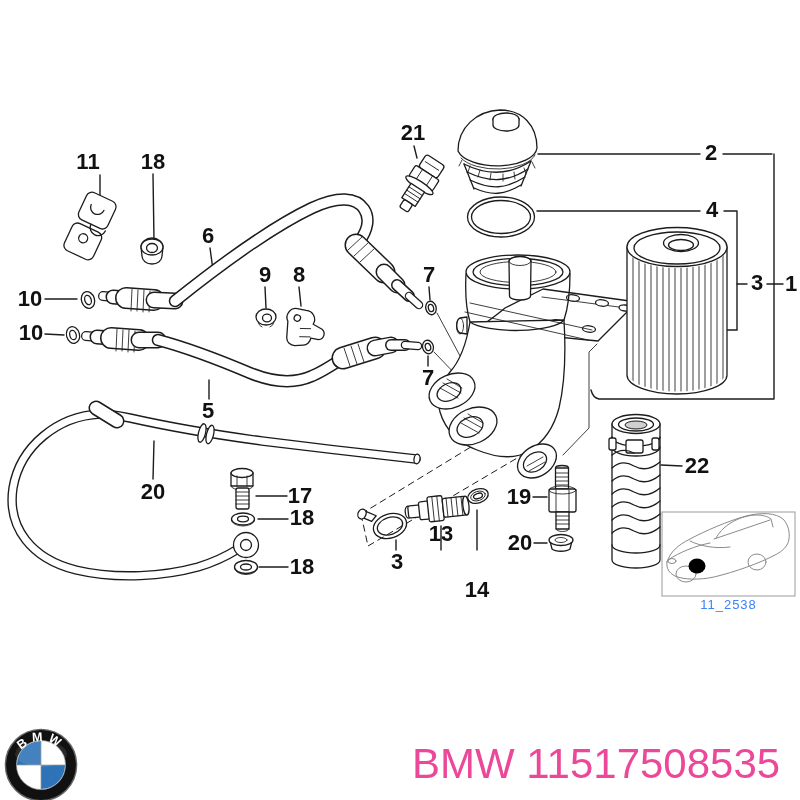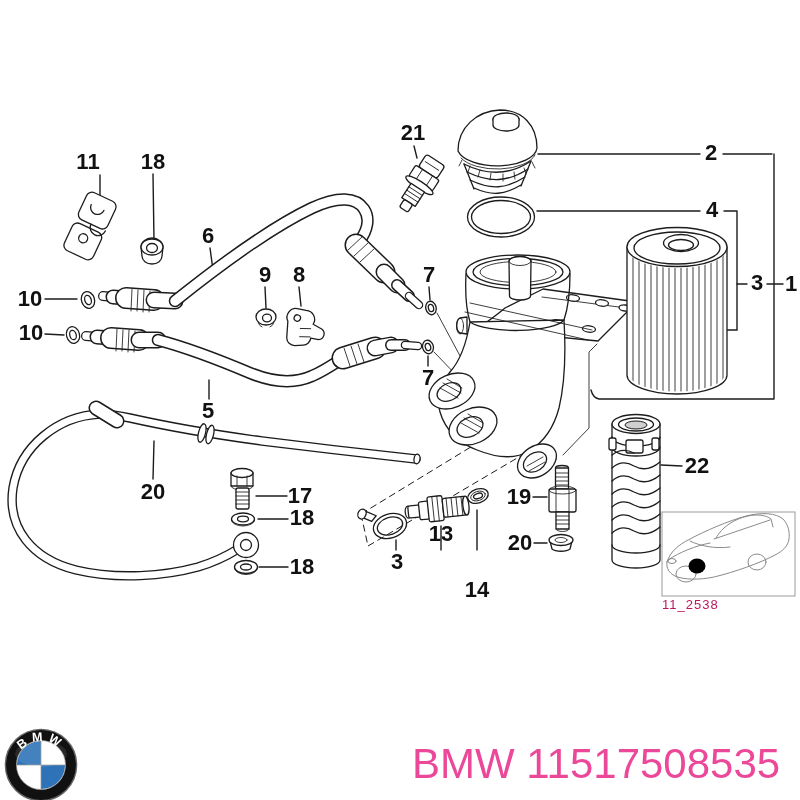--- a/index.html
+++ b/index.html
@@ -6,22 +6,22 @@
   .page{position:relative;width:800px;height:800px;background:#fff;overflow:hidden;
         font-family:"Liberation Sans", sans-serif;}
   
   .s{fill:none;stroke:#1c1c1c;stroke-width:1.3;stroke-linecap:round;stroke-linejoin:round;}
   .w{fill:#fff;stroke:#1c1c1c;stroke-width:1.3;stroke-linejoin:round;stroke-linecap:round;}
   .t{stroke-width:.85;}
   .ld{fill:none;stroke:#1c1c1c;stroke-width:1.4;stroke-linecap:round;}
   .dash{fill:none;stroke:#1c1c1c;stroke-width:1;stroke-dasharray:7 4;}
   .callout{position:absolute;transform:translate(-50%,-50%);
            font:bold 22px "Liberation Sans",sans-serif;color:#111;white-space:nowrap;}
-  .inset-caption{position:absolute;left:662px;top:597px;width:133px;
-           font:13px "Liberation Sans",sans-serif;letter-spacing:1px;color:#be185d;}
+  .inset-caption{position:absolute;left:662px;top:597px;width:133px;text-align:center;
+           font:13px "Liberation Sans",sans-serif;letter-spacing:1px;color:#3b82f6;}
   .part-number{position:absolute;left:412px;top:740px;width:382px;
            font:42px "Liberation Sans",sans-serif;color:#ec4899;white-space:nowrap;}
   .logo{position:absolute;left:4px;top:728px;}
 </style>
 </head>
 <body>
 
 <div class="page">
 
   <svg width="800" height="715" viewBox="0 0 800 715" style="position:absolute;left:0;top:0;">

